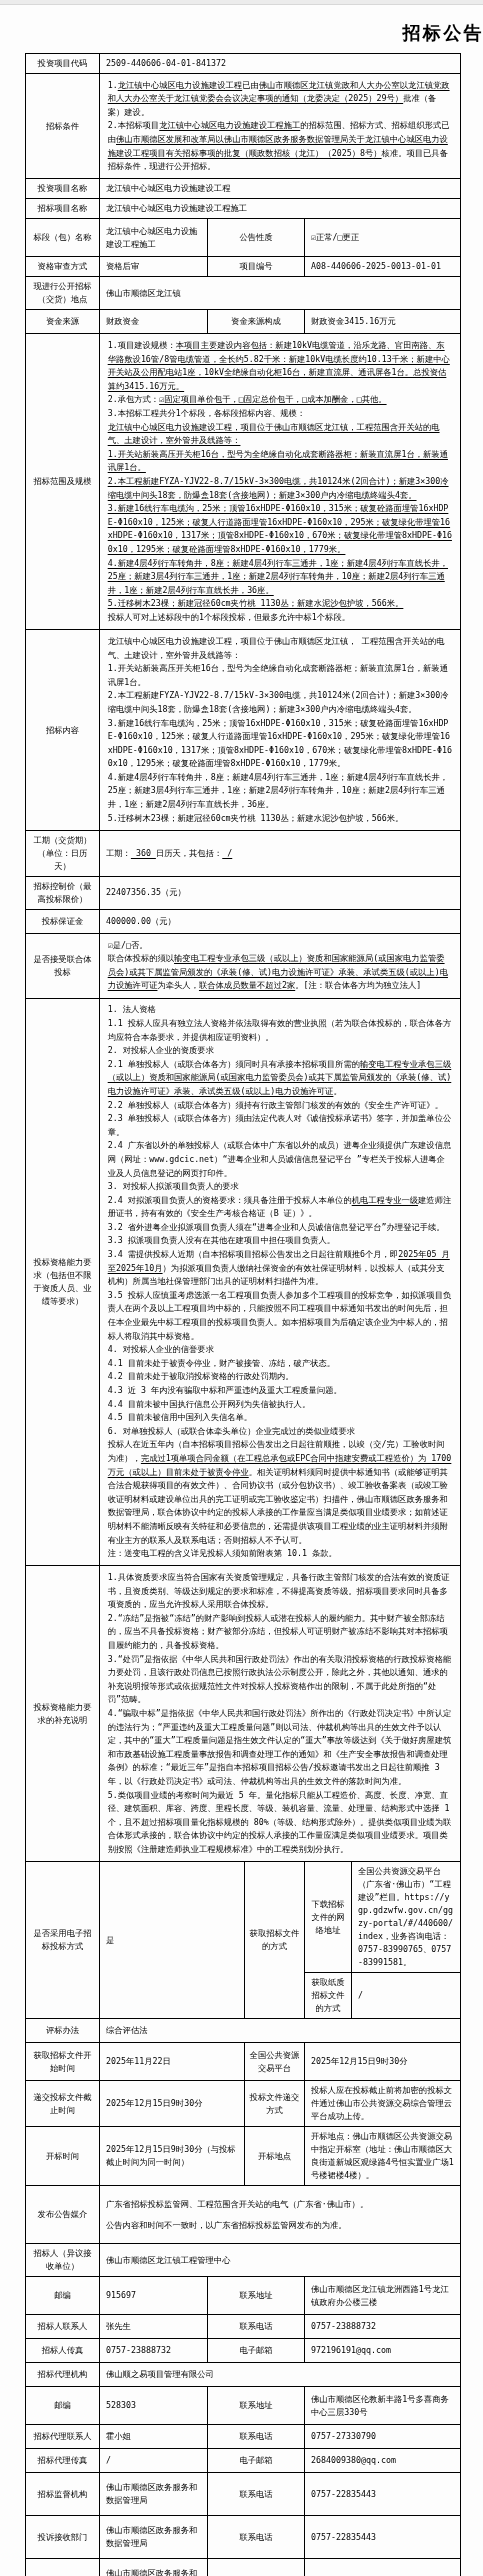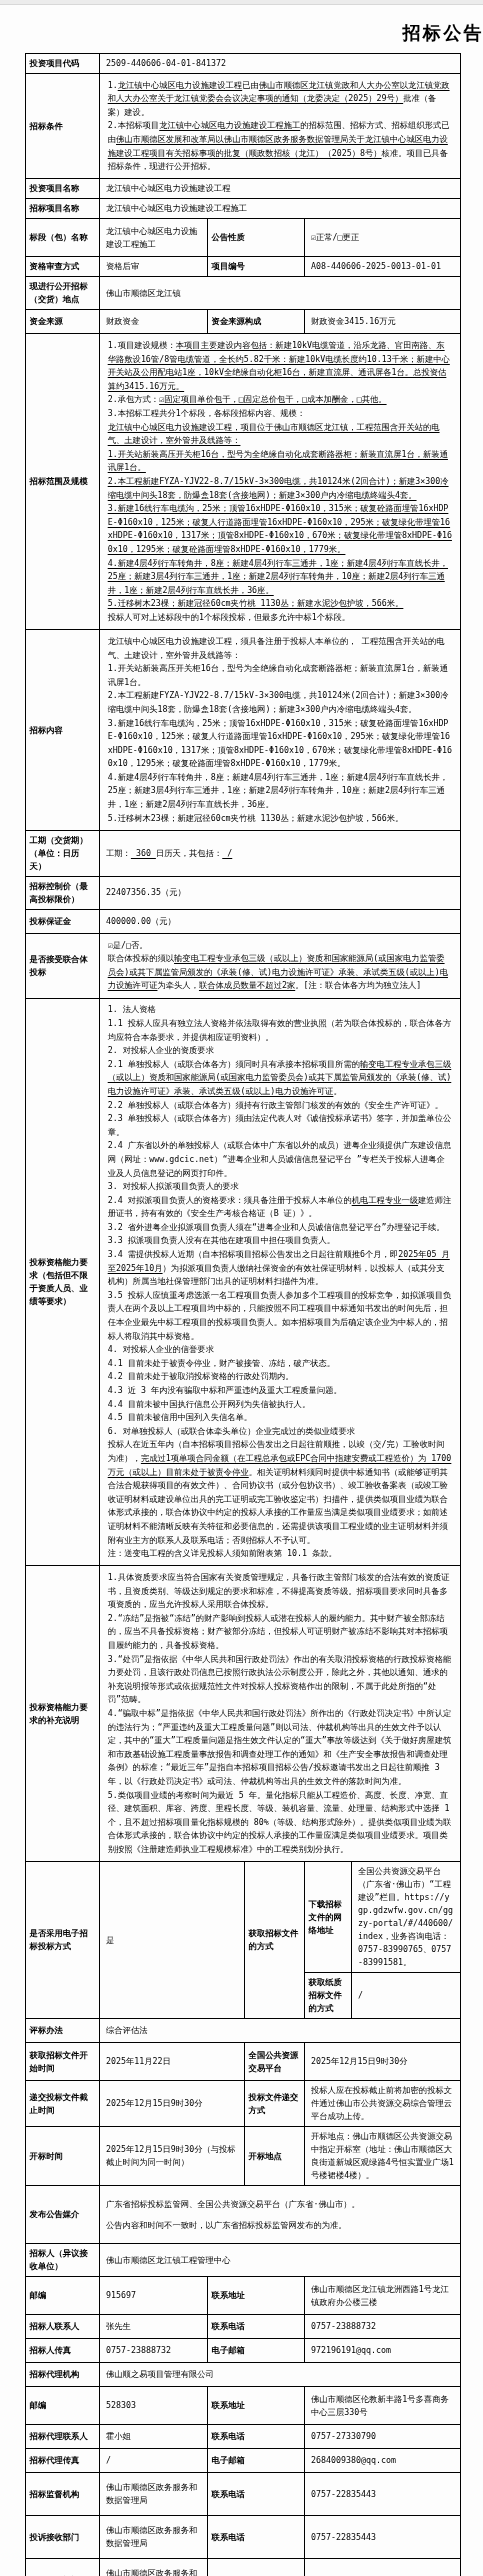--- a/index.html
+++ b/index.html
@@ -2,21 +2,21 @@
 <html style="font-size:9.5px"><head>
 <meta charset="utf-8">
 <style>
   html,body{margin:0;padding:0;background:#fdfdfd;}
   body{width:484px;font-family:"DejaVu Sans Mono","DejaVu Sans","Liberation Sans",sans-serif;color:#000;}
   .top-strip{height:4.2px;background:#ececec;border-bottom:0.6px solid #d8d8d8;}
   h1.doc-title{text-align:right;font-size:18px;font-weight:bold;margin:15.4px 0 8.3px 0;letter-spacing:2.4px;}
   table.doc{border-collapse:collapse;table-layout:fixed;width:435px;margin:0 0 0 25px;}
   col.c1{width:74px}col.c2{width:108px}col.c3{width:37px}col.c4{width:60px}col.c5{width:47px}col.c6{width:109px}
   td{border:1.2px solid #000;font-size:8.3px;line-height:13px;padding:3px 6px;vertical-align:middle;word-break:break-all;box-sizing:border-box;}
-  td.lbl{font-weight:bold;padding:3px 3.6px;}
+  td.lbl{font-weight:normal;text-align:center;padding:3px 3.6px;}
   td.c{text-align:left;}
   td.txt{padding:4.7px 7.7px;}
   td.txt p{margin:0;line-height:13.6px;}
   .u, td .u{text-decoration:underline;text-underline-offset:1.8px;}
   tr.h32 td{height:20px}
   tr.h40 td{height:24px}
   tr.h56 td{height:33px}
   tr.h64 td{height:38px}
   tr.h72 td{height:43px}
   tr.h96 td{height:57px}
@@ -100,21 +100,21 @@
       <p><span class="u">3.新建16线行车电缆沟，25米；顶管16xHDPE-Φ160x10，315米；破复砼路面埋管16xHDPE-Φ160x10，125米；破复人行道路面埋管16xHDPE-Φ160x10，295米；破复绿化带埋管16xHDPE-Φ160x10，1317米；顶管8xHDPE-Φ160x10，670米；破复绿化带埋管8xHDPE-Φ160x10，1295米；破复砼路面埋管8xHDPE-Φ160x10，1779米。</span></p>
       <p><span class="u">4.新建4层4列行车转角井，8座；新建4层4列行车三通井，1座；新建4层4列行车直线长井，25座；新建3层4列行车三通井，1座；新建2层4列行车转角井，10座；新建2层4列行车三通井，1座；新建2层4列行车直线长井，36座。</span></p>
       <p><span class="u">5.迁移树木23棵；新建冠径60cm夹竹桃 1130丛；新建水泥沙包护坡，566米。</span></p>
       <p>投标人可对上述标段中的1个标段投标，但最多允许中标1个标段。</p>
     </td>
   </tr>
 
   <tr>
     <td class="lbl">招标内容</td>
     <td class="txt" colspan="5">
-      <p>龙江镇中心城区电力设施建设工程，须具备注册于投标人本单位的， 工程范围含开关站的电气、土建设计，室外管井及线路等：</p>
+      <p>龙江镇中心城区电力设施建设工程，项目位于佛山市顺德区龙江镇， 工程范围含开关站的电气、土建设计，室外管井及线路等：</p>
       <p>1.开关站新装高压开关柜16台，型号为全绝缘自动化成套断路器柜；新装直流屏1台，新装通讯屏1台。</p>
       <p>2.本工程新建FYZA-YJV22-8.7/15kV-3×300电缆，共10124米(2回合计)；新建3×300冷缩电缆中间头18套，防爆盒18套(含接地网)；新建3×300户内冷缩电缆终端头4套。</p>
       <p>3.新建16线行车电缆沟，25米；顶管16xHDPE-Φ160x10，315米；破复砼路面埋管16xHDPE-Φ160x10，125米；破复人行道路面埋管16xHDPE-Φ160x10，295米；破复绿化带埋管16xHDPE-Φ160x10，1317米；顶管8xHDPE-Φ160x10，670米；破复绿化带埋管8xHDPE-Φ160x10，1295米；破复砼路面埋管8xHDPE-Φ160x10，1779米。</p>
       <p>4.新建4层4列行车转角井，8座；新建4层4列行车三通井，1座；新建4层4列行车直线长井，25座；新建3层4列行车三通井，1座；新建2层4列行车转角井，10座；新建2层4列行车三通井，1座；新建2层4列行车直线长井，36座。</p>
       <p>5.迁移树木23棵；新建冠径60cm夹竹桃 1130丛；新建水泥沙包护坡，566米。</p>
     </td>
   </tr>
 
   <tr class="h56">
     <td class="lbl">工期（交货期）（单位：日历天）</td>
@@ -155,21 +155,21 @@
       <p>3.3 拟派项目负责人没有在其他在建项目中担任项目负责人。</p>
       <p><span>3.4 需提供投标人近期（自本招标项目招标公告发出之日起往前顺推6个月，即</span><span class="u">2025年05 月至2025年10月</span><span>）为拟派项目负责人缴纳社保资金的有效社保证明材料，以投标人（或其分支机构）所属当地社保管理部门出具的证明材料扫描件为准。</span></p>
       <p>3.5 投标人应慎重考虑选派一名工程项目负责人参加多个工程项目的投标竞争，如拟派项目负责人在两个及以上工程项目均中标的，只能按照不同工程项目中标通知书发出的时间先后，担任本企业最先中标工程项目的投标项目负责人。如本招标项目为后确定该企业为中标人的，招标人将取消其中标资格。</p>
       <p>4. 对投标人企业的信誉要求</p>
       <p>4.1 目前未处于被责令停业，财产被接管、冻结，破产状态。</p>
       <p>4.2 目前未处于被取消投标资格的行政处罚期内。</p>
       <p>4.3 近 3 年内没有骗取中标和严重违约及重大工程质量问题。</p>
       <p>4.4 目前未被中国执行信息公开网列为失信被执行人。</p>
       <p>4.5 目前未被信用中国列入失信名单。</p>
       <p>6. 对单独投标人（或联合体牵头单位）企业完成过的类似业绩要求</p>
-      <p><span>投标人在近五年内（自本招标项目招标公告发出之日起往前顺推，以竣（交/完）工验收时间为准），</span><span class="u">完成过1项单项合同金额（在工程总承包或EPC合同中指建安费或工程造价）为 1700万元（或以上）目前未处于被责令停业</span><span>。相关证明材料须同时提供中标通知书（或能够证明其合法合规获得项目的有效文件）、合同协议书（或分包协议书）、竣工验收备案表（或竣工验收证明材料或建设单位出具的完工证明或完工验收鉴定书）扫描件，提供类似项目业绩为联合体形式承接的，联合体协议中约定的投标人承接的工作量应当满足类似项目业绩要求；如前述证明材料不能清晰反映有关特征和必要信息的，还需提供该项目工程业绩的业主证明材料并须附有业主方的联系人及联系电话；否则招标人不予认可。</span></p>
+      <p><span>投标人在近五年内（自本招标项目招标公告发出之日起往前顺推，以竣（交/完）工验收时间为准），</span><span class="u">完成过1项单项合同金额（在工程总承包或EPC合同中指建安费或工程造价）为 1700万元（或以上）目前未处于被责令停业</span><span>。相关证明材料须同时提供中标通知书（或能够证明其合法合规获得项目的有效文件）、合同协议书（或分包协议书）、竣工验收备案表（或竣工验收证明材料或建设单位出具的完工证明或完工验收鉴定书）扫描件，佛山市顺德区政务服务和数据管理局，联合体协议中约定的投标人承接的工作量应当满足类似项目业绩要求；如前述证明材料不能清晰反映有关特征和必要信息的，还需提供该项目工程业绩的业主证明材料并须附有业主方的联系人及联系电话；否则招标人不予认可。</span></p>
       <p>注：送变电工程的含义详见投标人须知前附表第 10.1 条款。</p>
     </td>
   </tr>
 
   <tr>
     <td class="lbl">投标资格能力要求的补充说明</td>
     <td class="txt" colspan="5">
       <p>1.具体资质要求应当符合国家有关资质管理规定，具备行政主管部门核发的合法有效的资质证书，且资质类别、等级达到规定的要求和标准，不得提高资质等级。招标项目要求同时具备多项资质的，应当允许投标人采用联合体投标。</p>
       <p>2.“冻结”是指被“冻结”的财产影响到投标人或潜在投标人的履约能力。其中财产被全部冻结的，应当不具备投标资格；财产被部分冻结，但投标人可证明财产被冻结不影响其对本招标项目履约能力的，具备投标资格。</p>
       <p>3.“处罚”是指依据《中华人民共和国行政处罚法》作出的有关取消投标资格的行政投标资格能力要处罚，且该行政处罚信息已按照行政执法公示制度公开，除此之外，其他以通知、通求的补充说明报等形式或依据规范性文件对投标人投标资格作出的限制，不属于此处所指的“处罚”范畴。</p>
@@ -212,21 +212,21 @@
   <tr class="h96">
     <td class="lbl">开标时间</td>
     <td class="c" colspan="2">2025年12月15日9时30分（与投标截止时间为同一时间）</td>
     <td class="lbl">开标地点</td>
     <td colspan="2">开标地点：佛山市顺德区公共资源交易中指定开标室（地址：佛山市顺德区大良街道新城区观绿路4号恒实置业广场1号楼裙楼4楼）。</td>
   </tr>
 
   <tr class="h64">
     <td class="lbl">发布公告媒介</td>
     <td class="c" colspan="5">
-      <p>广东省招标投标监管网、全国公共资源交易平台（广东省·佛山市）。</p>
+      <p>广东省招标投标监管网、工程范围含开关站的电气（广东省·佛山市）。</p>
       <p>公告内容和时间不一致时，以广东省招标投标监管网发布的为准。</p>
     </td>
   </tr>
 
   <tr class="h56">
     <td class="lbl">招标人（异议接收单位）</td>
     <td class="c" colspan="5">佛山市顺德区龙江镇工程管理中心</td>
   </tr>
 
   <tr class="h64">

